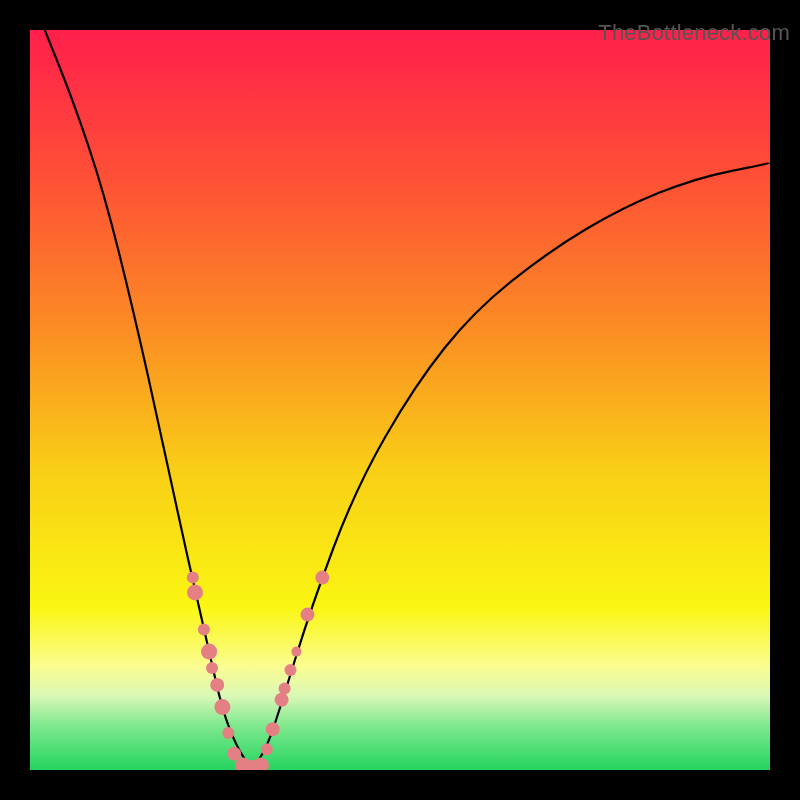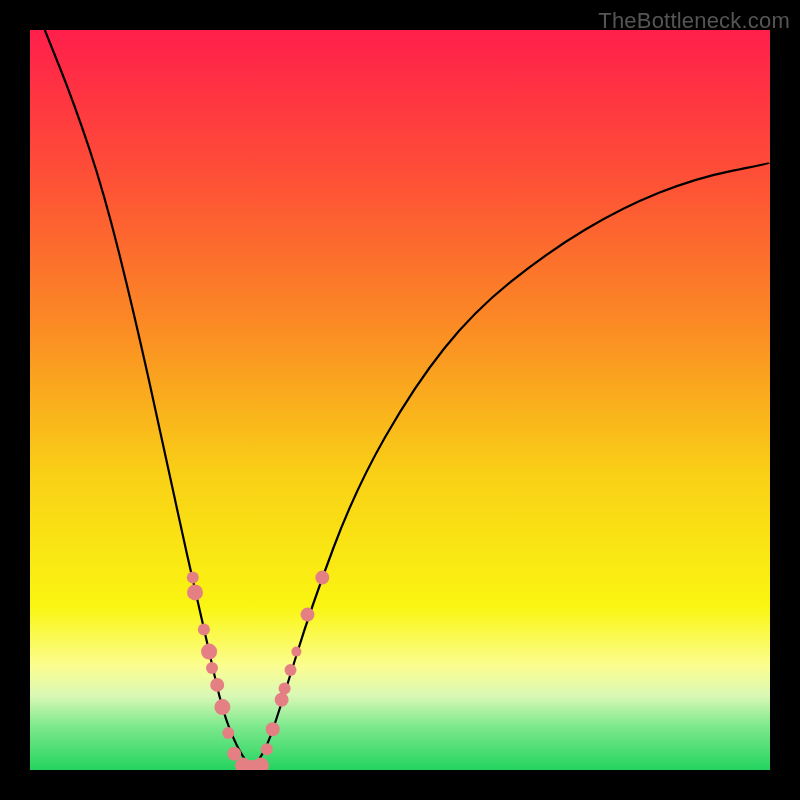--- a/index.html
+++ b/index.html
@@ -24,21 +24,21 @@
     width: 740px;
     height: 740px;
     overflow: hidden;
   }
   .gradient {
     position: absolute;
     inset: 0;
   }
   .watermark {
     position: absolute;
-    top: 8px;
+    top: 20px;
     right: 10px;
     color: #555;
     font-size: 22px;
     font-weight: 400;
     letter-spacing: 0.2px;
   }
   svg.curve {
     position: absolute;
     inset: 0;
   }

